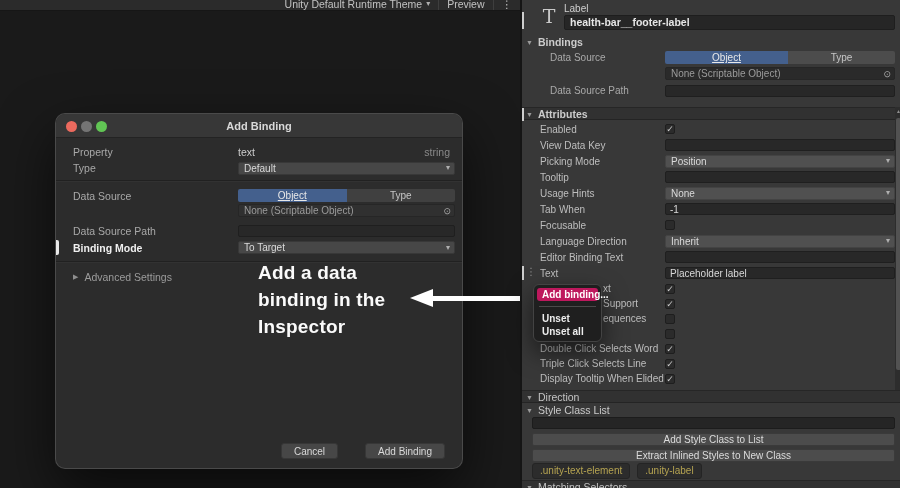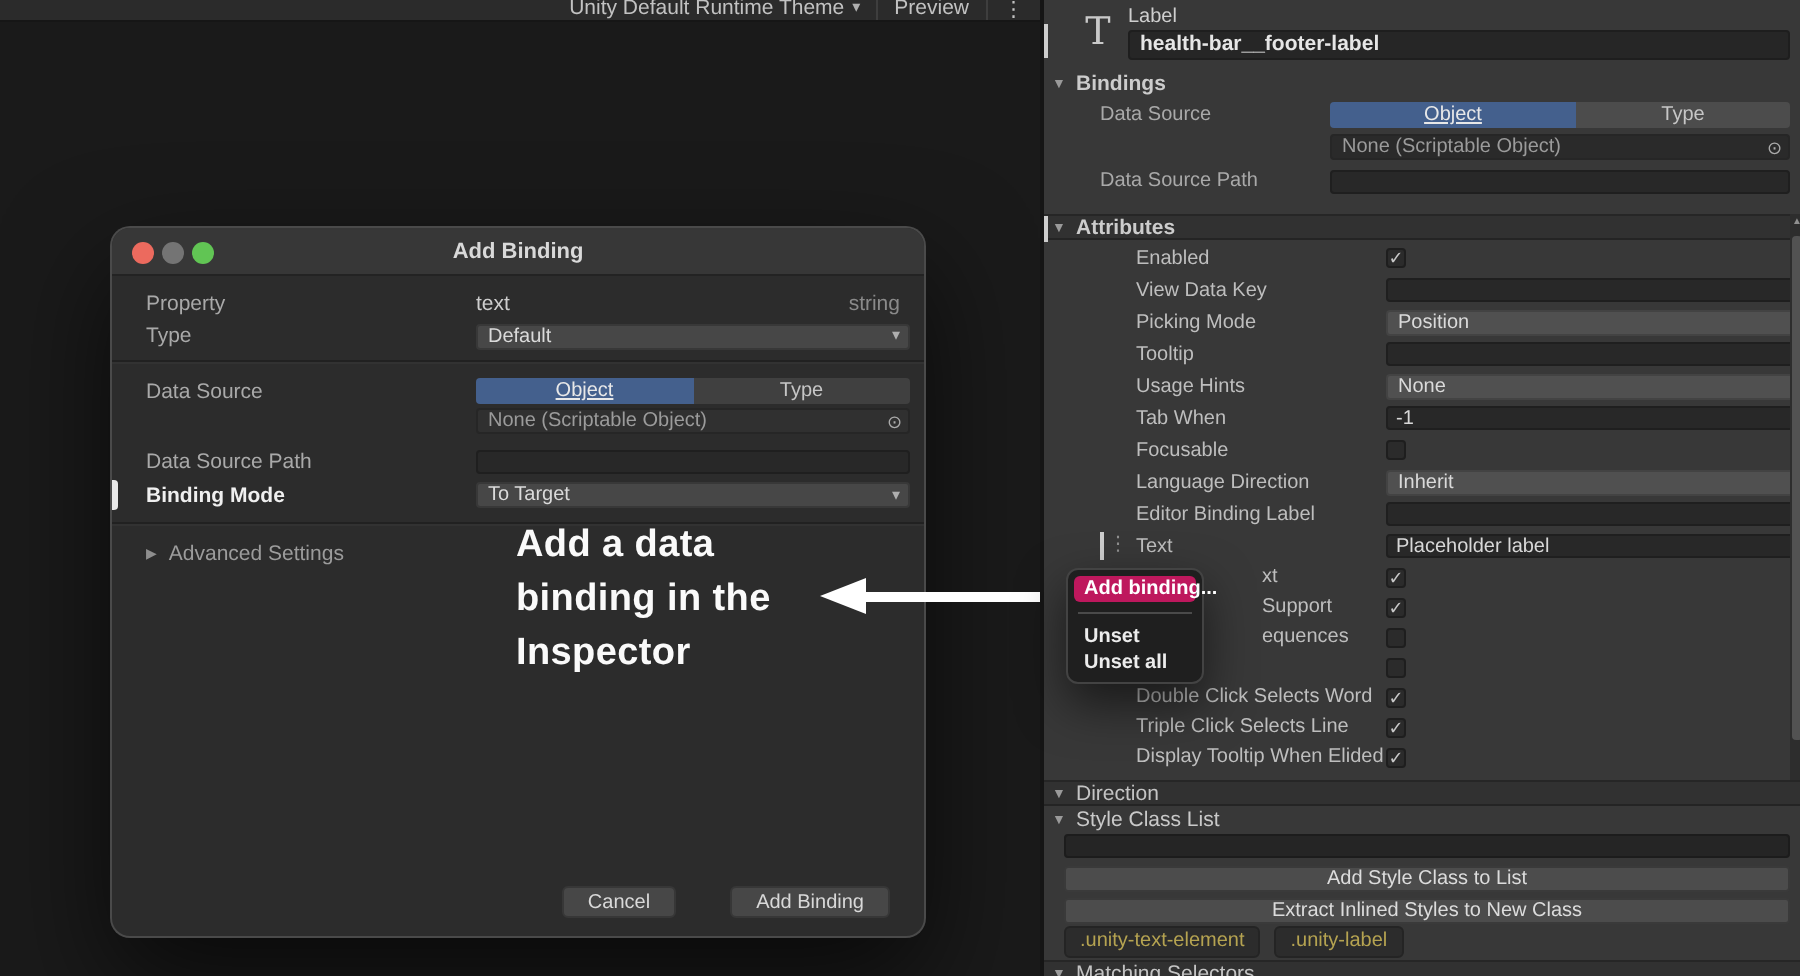--- a/index.html
+++ b/index.html
@@ -82,21 +82,21 @@
   .sec-fold { position:absolute; left:4px; font-size:7px; color:#9A9A9A; }
   .sec-label { position:absolute; left:16px; font-weight:bold; font-size:10.5px; color:#CCCCCC; }
   .hdr-bar { position:absolute; left:0; width:380px; height:13px; background:#313131;
              border-top:1px solid #262626; border-bottom:1px solid #242424; }
 
   .brow { position:absolute; left:0; width:374px; display:flex; align-items:center; padding-left:28px; height:15px; }
   .blbl { width:115px; flex:none; color:#A9A9A9; font-size:10px; }
   .ictl { width:230px; flex:none; display:flex; align-items:center; position:relative; }
 
   .rows { position:absolute; left:0; width:374px; }
-  .irow { display:flex; align-items:center; padding-left:18px; position:relative;margin-left:28px; }
+  .irow { display:flex; align-items:center; padding-left:18px; position:relative; }
   .rows-a .irow { height:16px; }
   .rows-b .irow { height:15px; }
   .ilbl { width:125px; flex:none; color:#BEBEBE; font-size:10px; white-space:nowrap; overflow:hidden; }
   .irow.clipped .ilbl { padding-left:63px; }
   .cb { width:10px; height:10px; background:#2B2B2B; border:1px solid #1E1E1E; border-radius:2px;
         color:#C9C9C9; font-size:9px; line-height:9px; text-align:center; }
   .cb.on::after { content:"✓"; }
   .drag-handle { position:absolute; left:4px; top:1px; color:#8F8F8F; font-size:10px; letter-spacing:-1px; }
 
   .ctx-menu { position:absolute; left:11px; top:284px; width:69px; background:#1F1F1F; border:1px solid #434343;
@@ -319,21 +319,21 @@
       <div class="irow">
         <span class="ilbl">Language Direction</span>
         <div class="ictl">
           <div class="dd insp">
             <span>Inherit</span>
             <span class="chev">▾</span>
           </div>
         </div>
       </div>
       <div class="irow">
-        <span class="ilbl">Editor Binding Label</span>
+        <span class="ilbl">Editor Binding Text</span>
         <div class="ictl">
             <input class="tin" value="" style="">
           </div>
       </div>
       <div class="irow">
         <div class="ovbar" style="top:1px;height:14px"></div>
         <span class="drag-handle">⋮</span>
         <span class="ilbl">Text</span>
         <div class="ictl">
             <input class="tin" value="Placeholder label" style="">

